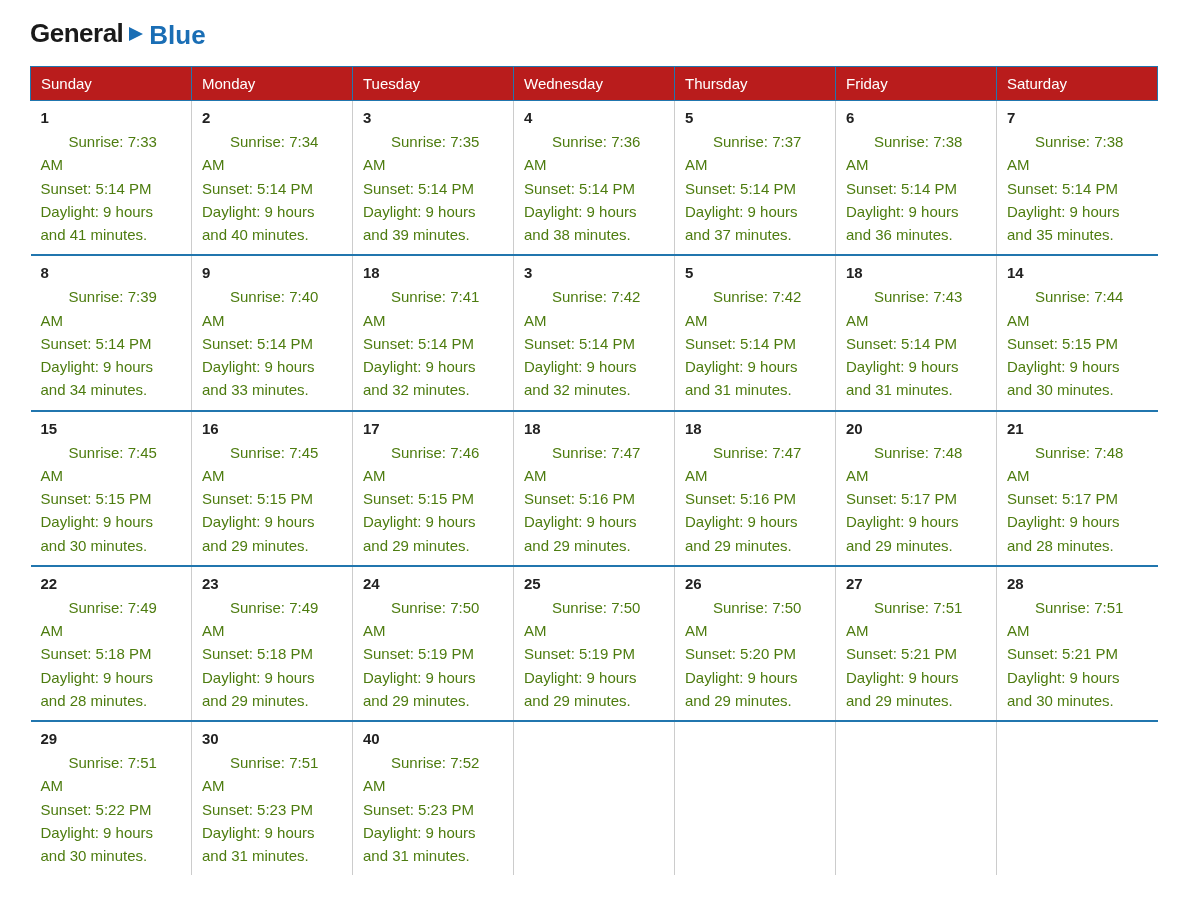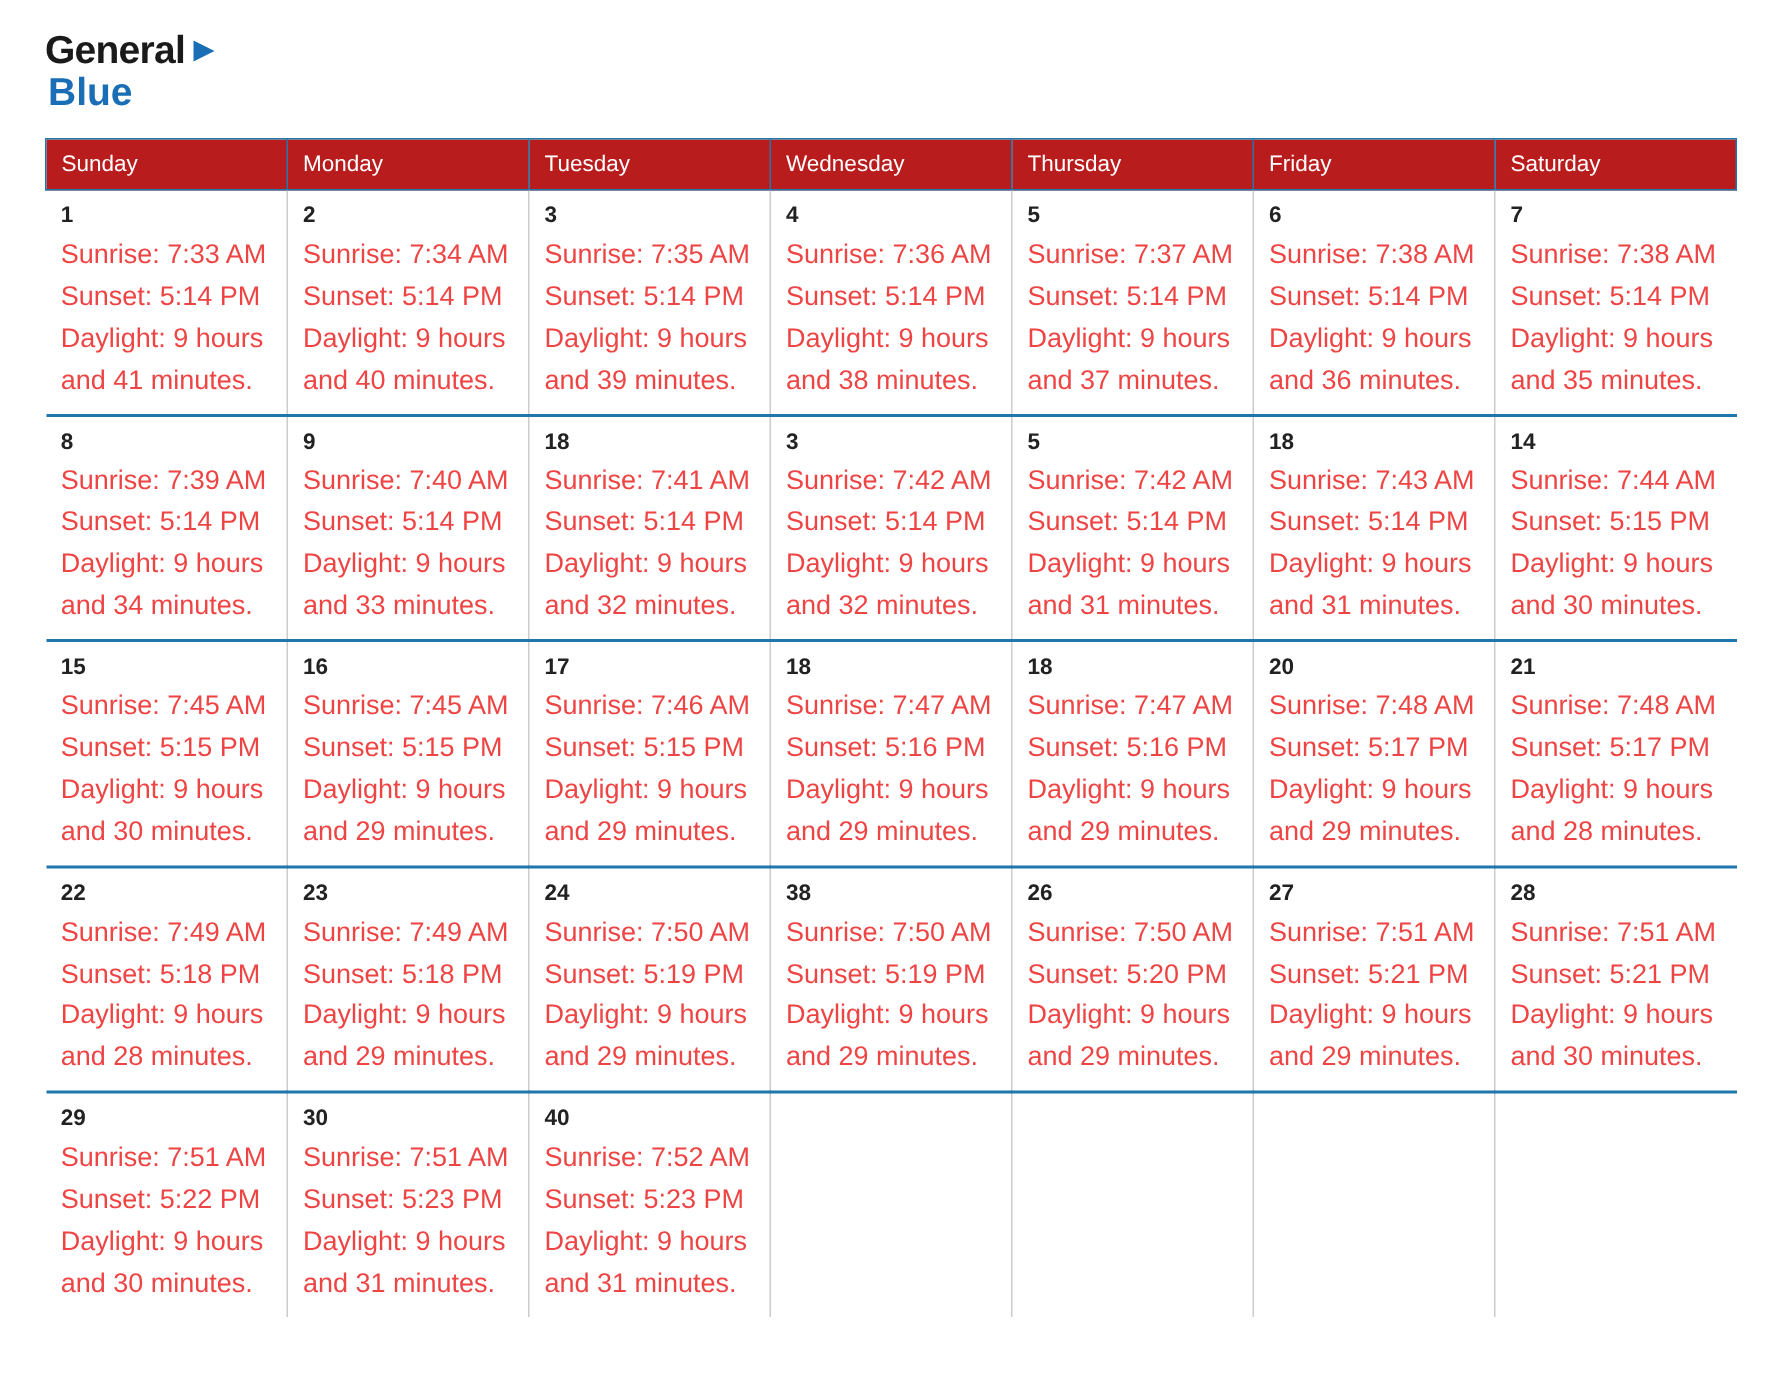--- a/index.html
+++ b/index.html
@@ -11,21 +11,21 @@
       padding: 20px 30px;
     }
     .header {
       display: flex;
       justify-content: space-between;
       align-items: flex-start;
       margin-bottom: 18px;
     }
     .logo {
       display: flex;
-      flex-direction: column;
+      flex-direction: row;
       align-items: flex-start;
     }
     .logo-general {
       font-size: 26px;
       font-weight: bold;
       color: #1a1a1a;
       letter-spacing: -0.5px;
       line-height: 1;
     }
     .logo-blue {
@@ -84,23 +84,24 @@
     tbody td:last-child {
       border-right: none;
     }
     .day-num {
       font-size: 15px;
       font-weight: bold;
       display: block;
       margin-bottom: 4px;
     }
     .day-info {
-      font-size: 18px;
-      color: #ef4444;
+      font-size: 15px;
+      color: #4d7c0f;
       line-height: 1.55;
+      margin-left: 28px;
     }
     .empty-cell {
       background: #fff;
     }
     tbody tr:last-child {
       border-bottom: none;
     }
   </style>
 </head>
 <body>
@@ -182,21 +183,21 @@
         <td><span class="day-num">21</span>
         <span class="day-info">Sunrise: 7:48 AM<br>Sunset: 5:17 PM<br>Daylight: 9 hours<br>and 28 minutes.</span></td>
       </tr>
       <tr>
         <td><span class="day-num">22</span>
         <span class="day-info">Sunrise: 7:49 AM<br>Sunset: 5:18 PM<br>Daylight: 9 hours<br>and 28 minutes.</span></td>
         <td><span class="day-num">23</span>
         <span class="day-info">Sunrise: 7:49 AM<br>Sunset: 5:18 PM<br>Daylight: 9 hours<br>and 29 minutes.</span></td>
         <td><span class="day-num">24</span>
         <span class="day-info">Sunrise: 7:50 AM<br>Sunset: 5:19 PM<br>Daylight: 9 hours<br>and 29 minutes.</span></td>
-        <td><span class="day-num">38</span>
+        <td><span class="day-num">25</span>
         <span class="day-info">Sunrise: 7:50 AM<br>Sunset: 5:19 PM<br>Daylight: 9 hours<br>and 29 minutes.</span></td>
         <td><span class="day-num">26</span>
         <span class="day-info">Sunrise: 7:50 AM<br>Sunset: 5:20 PM<br>Daylight: 9 hours<br>and 29 minutes.</span></td>
         <td><span class="day-num">27</span>
         <span class="day-info">Sunrise: 7:51 AM<br>Sunset: 5:21 PM<br>Daylight: 9 hours<br>and 29 minutes.</span></td>
         <td><span class="day-num">28</span>
         <span class="day-info">Sunrise: 7:51 AM<br>Sunset: 5:21 PM<br>Daylight: 9 hours<br>and 30 minutes.</span></td>
       </tr>
       <tr>
         <td><span class="day-num">29</span>

